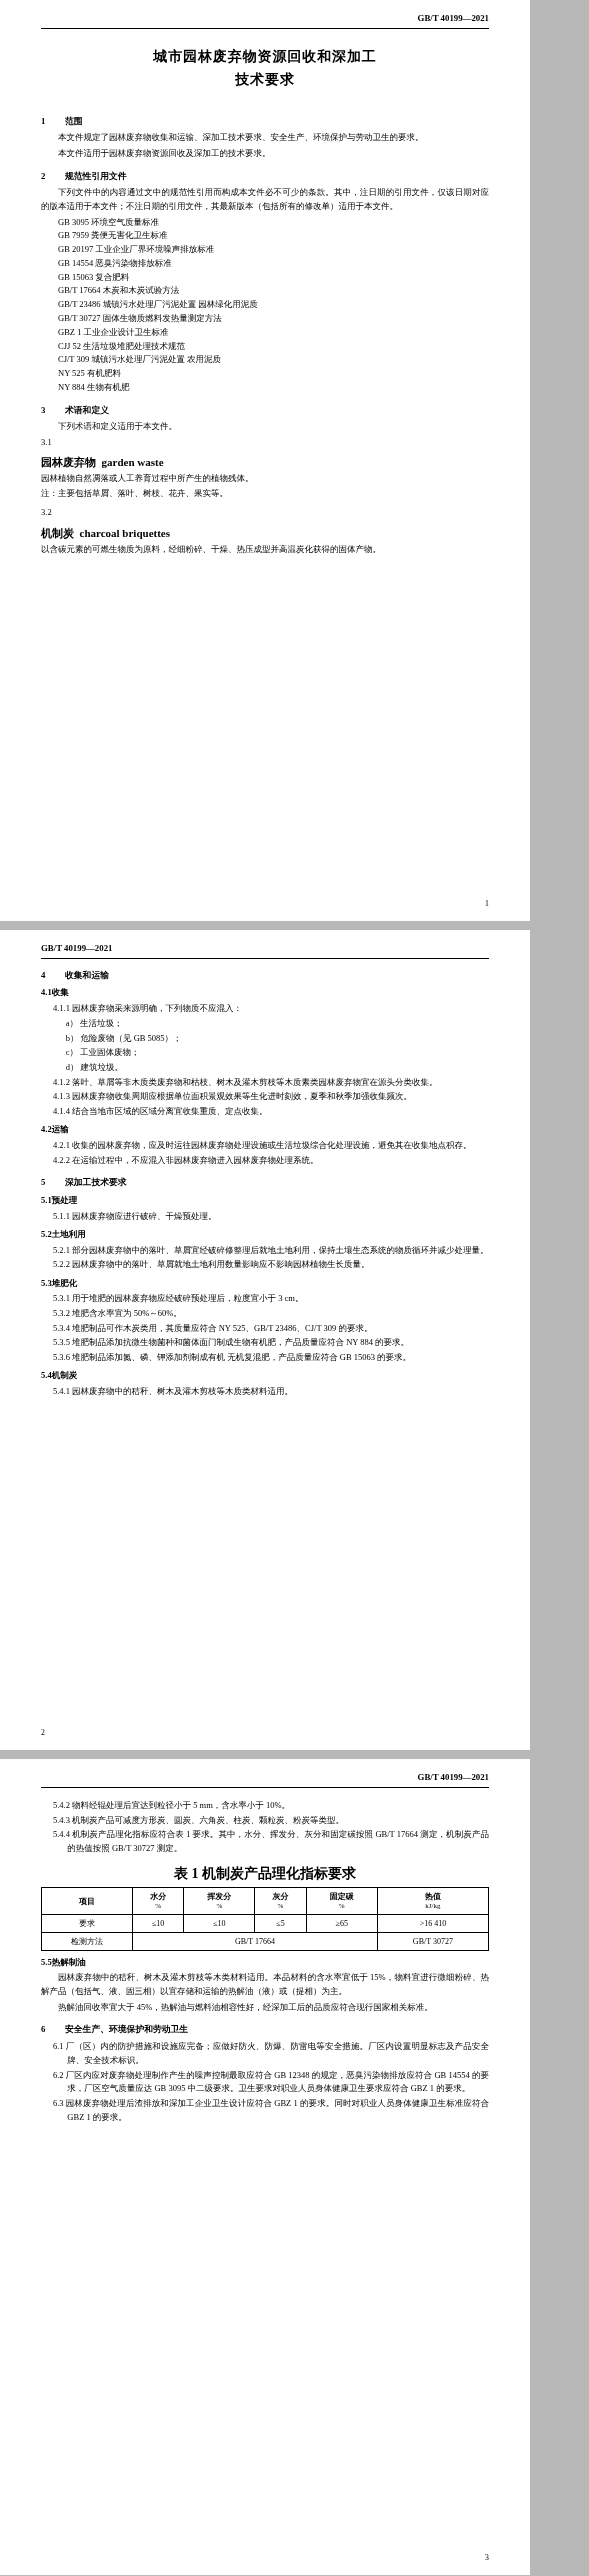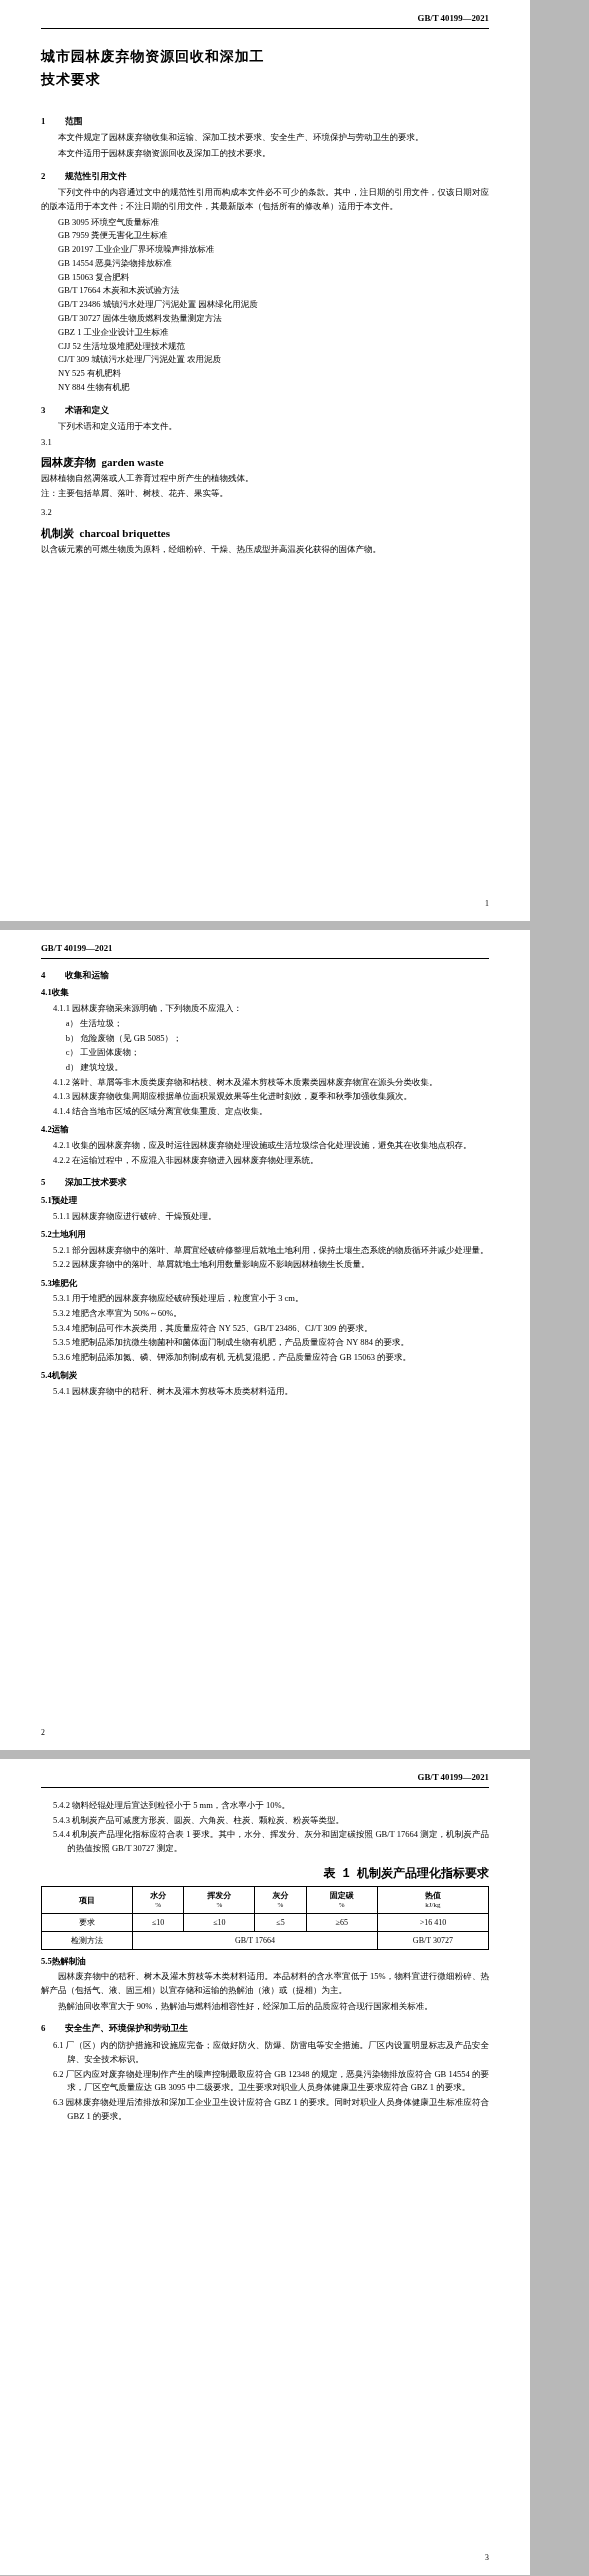--- a/index.html
+++ b/index.html
@@ -30,20 +30,21 @@
     font-family: "Liberation Serif", serif;
     border-bottom: 0.9px solid #000;
     padding-bottom: 2.8px;
     margin-bottom: 11px;
     height: 12px;
   }
   .hdr.right { text-align: right; }
   .hdr.left { text-align: left; }
 
   .doc-title {
+    text-align: center;
     font-size: 14px;
     font-weight: bold;
     line-height: 1.65;
     margin: 16.6px 0 24px 0;
     letter-spacing: 0.9px;
   }
 
   .sec {
     margin-top: 10px;
   }
@@ -114,25 +115,24 @@
     margin: 3.7px 0 5.5px 0;
     font-size: 8px;
   }
   table.tbl th, table.tbl td {
     border: 0.9px solid #000;
     text-align: center;
     padding: 2.8px 1.8px;
     line-height: 1.4;
   }
   .tbl-caption {
-    text-align: right;
-    font-size: 12px;
+    text-align: center;
+    font-size: 14px;
     font-weight: bold;
     margin: 9.2px 0 2.8px 0;
-    font-family: Liberation Mono, monospace;
   }
   .tbl-th-sub { font-size: 7px; font-weight: normal; }
 </style>
 </head>
 <body>
 
 <div class="page p1">
   <div class="hdr right">GB/T 40199—2021</div>
 
   <div class="doc-title">
@@ -342,21 +342,21 @@
         <td colspan="4">GB/T 17664</td>
         <td>GB/T 30727</td>
       </tr>
     </tbody>
   </table>
 
   <div class="sub-h">
     <span class="num">5.5</span><span>热解制油</span>
   </div>
   <div class="p">园林废弃物中的秸秆、树木及灌木剪枝等木类材料适用。本品材料的含水率宜低于 15%，物料宜进行微细粉碎、热解产品（包括气、液、固三相）以宜存储和运输的热解油（液）或（提相）为主。</div>
-  <div class="p">热解油回收率宜大于 90%，热解油与燃料油相容性好，经深加工后的品质应符合现行国家相关标准。</div>
+  <div class="p">热解油回收率宜大于 45%，热解油与燃料油相容性好，经深加工后的品质应符合现行国家相关标准。</div>
 
   <div class="sec">
     <div class="sec-h">
       <span class="num">6</span><span>安全生产、环境保护和劳动卫生</span>
     </div>
     <div class="itemp">
       <span>6.1</span>  <span>厂（区）内的防护措施和设施应完备；应做好防火、防爆、防雷电等安全措施。厂区内设置明显标志及产品安全牌、安全技术标识。</span>
     </div>
     <div class="itemp">
       <span>6.2</span>  <span>厂区内应对废弃物处理制作产生的噪声控制最取应符合 GB 12348 的规定，恶臭污染物排放应符合 GB 14554 的要求，厂区空气质量应达 GB 3095 中二级要求。卫生要求对职业人员身体健康卫生要求应符合 GBZ 1 的要求。</span>

